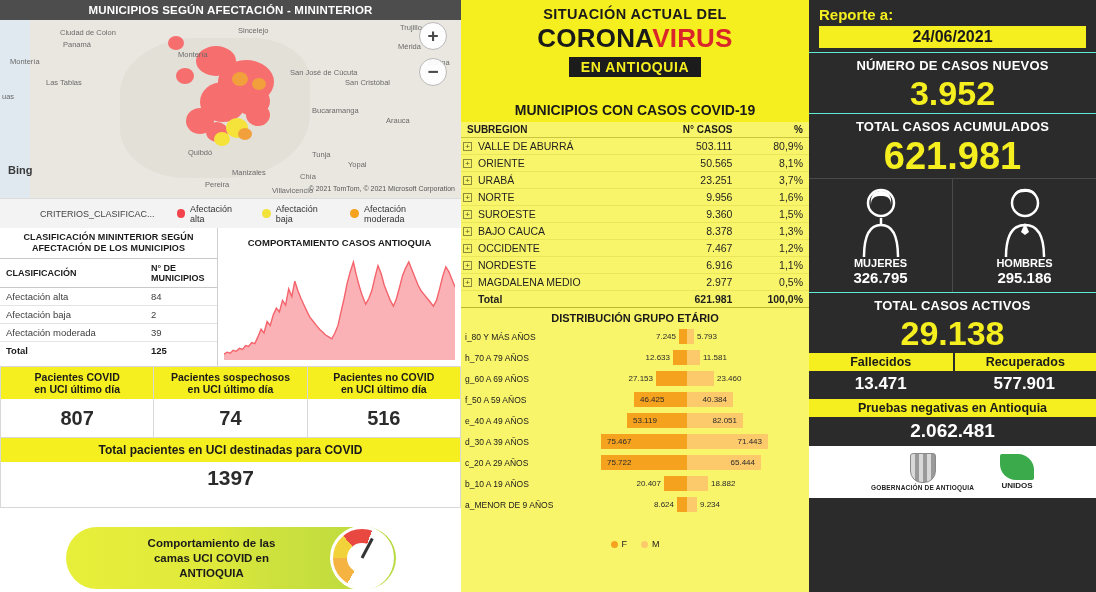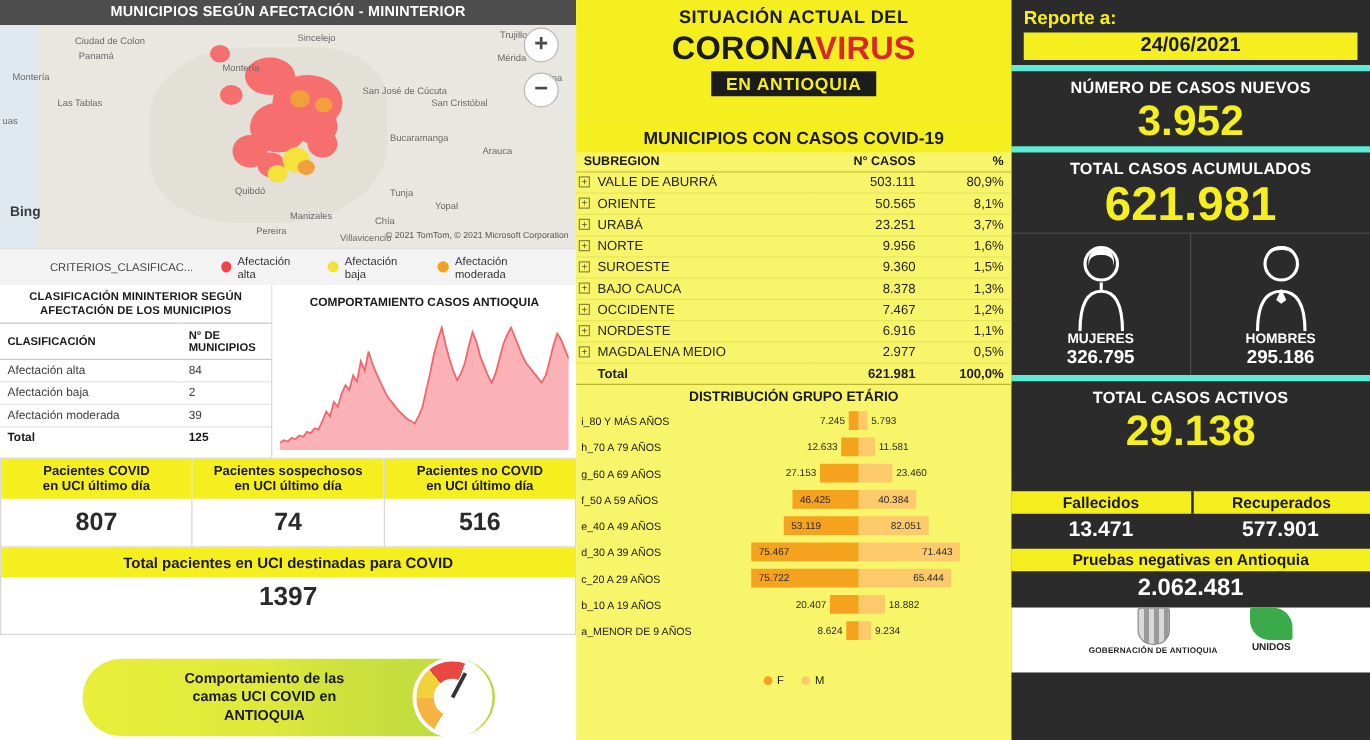--- a/index.html
+++ b/index.html
@@ -175,41 +175,41 @@
   .pl-dot { width: 7px; height: 7px; border-radius: 50%; margin-right: 4px; }
 
   
   .col-right { width: 287px; height: 592px; background: #2b2b2b; color: #fff; }
   .r-rep { background: #2b2b2b; padding: 6px 10px 4px 10px; display: flex; flex-direction: column; }
   .r-rep-label { font-size: 15px; font-weight: bold; color: #f6ef1f; }
   .r-rep-date {
     background: #f6ef1f; color: #1a1a1a; font-size: 16px; font-weight: bold;
     text-align: center; padding: 2px 0; margin-top: 3px;
   }
-  .r-block { text-align: center; border-top: 5px solid #5eead4; }
+  .r-block { text-align: center; border-top: 1px solid #5eead4; }
   .r-block-title { font-size: 13px; font-weight: bold; color: #fff; padding: 5px 0 0 0; letter-spacing: .2px; }
   .r-big-yellow { font-size: 34px; font-weight: bold; color: #f6ef1f; line-height: 40px; }
   .r-big-yellow.xl { font-size: 38px; line-height: 44px; }
 
   .r-gender { display: flex; border-top: 1px solid #4a4a4a; }
   .r-g-cell { flex: 1; text-align: center; padding: 4px 0 6px 0; }
   .r-g-cell + .r-g-cell { border-left: 1px solid #4a4a4a; }
   .r-g-label { font-size: 11px; font-weight: bold; color: #fff; }
   .r-g-val { font-size: 15px; font-weight: bold; color: #fff; }
   .r-icon { height: 74px; display: flex; align-items: flex-end; justify-content: center; }
   .r-two { display: flex; }
   .r-two-cell { flex: 1; text-align: center; }
-  .r-two-head { background: #f6ef1f; color: #1a1a1a; font-size: 12.5px; font-weight: bold; padding: 2px 0; margin-top: 28px; }
+  .r-two-head { background: #f6ef1f; color: #1a1a1a; font-size: 12.5px; font-weight: bold; padding: 2px 0; }
   .r-two-val { font-size: 17px; font-weight: bold; color: #fff; padding: 3px 0 5px 0; }
   .r-two-cell + .r-two-cell .r-two-head { border-left: 2px solid #2b2b2b; }
 
   .r-neg-head { background: #f6ef1f; color: #1a1a1a; font-size: 12.5px; font-weight: bold; text-align: center; padding: 2px 0; }
   .r-neg-val { font-size: 19px; font-weight: bold; color: #fff; text-align: center; padding: 3px 0 4px 0; }
 
-  .r-footer { background: #fff; height: 52px; display: flex; justify-content: center; gap: 26px; }
+  .r-footer { background: #fff; height: 52px; display: flex; align-items: center; justify-content: center; gap: 26px; }
   .f-gob { text-align: center; }
   .f-gob-shield {
     width: 26px; height: 30px; margin: 0 auto 1px auto;
     background: repeating-linear-gradient(90deg,#d9d9d9 0 4px,#9a9a9a 4px 8px);
     border: 1px solid #8a8a8a; border-radius: 3px 3px 12px 12px;
   }
   .f-gob-txt { font-size: 6.5px; color: #222; font-weight: bold; letter-spacing: .2px; }
   .f-unidos { text-align: center; }
   .f-leaf {
     width: 34px; height: 26px; margin: 0 auto 1px auto; background: #3aaa4a;

